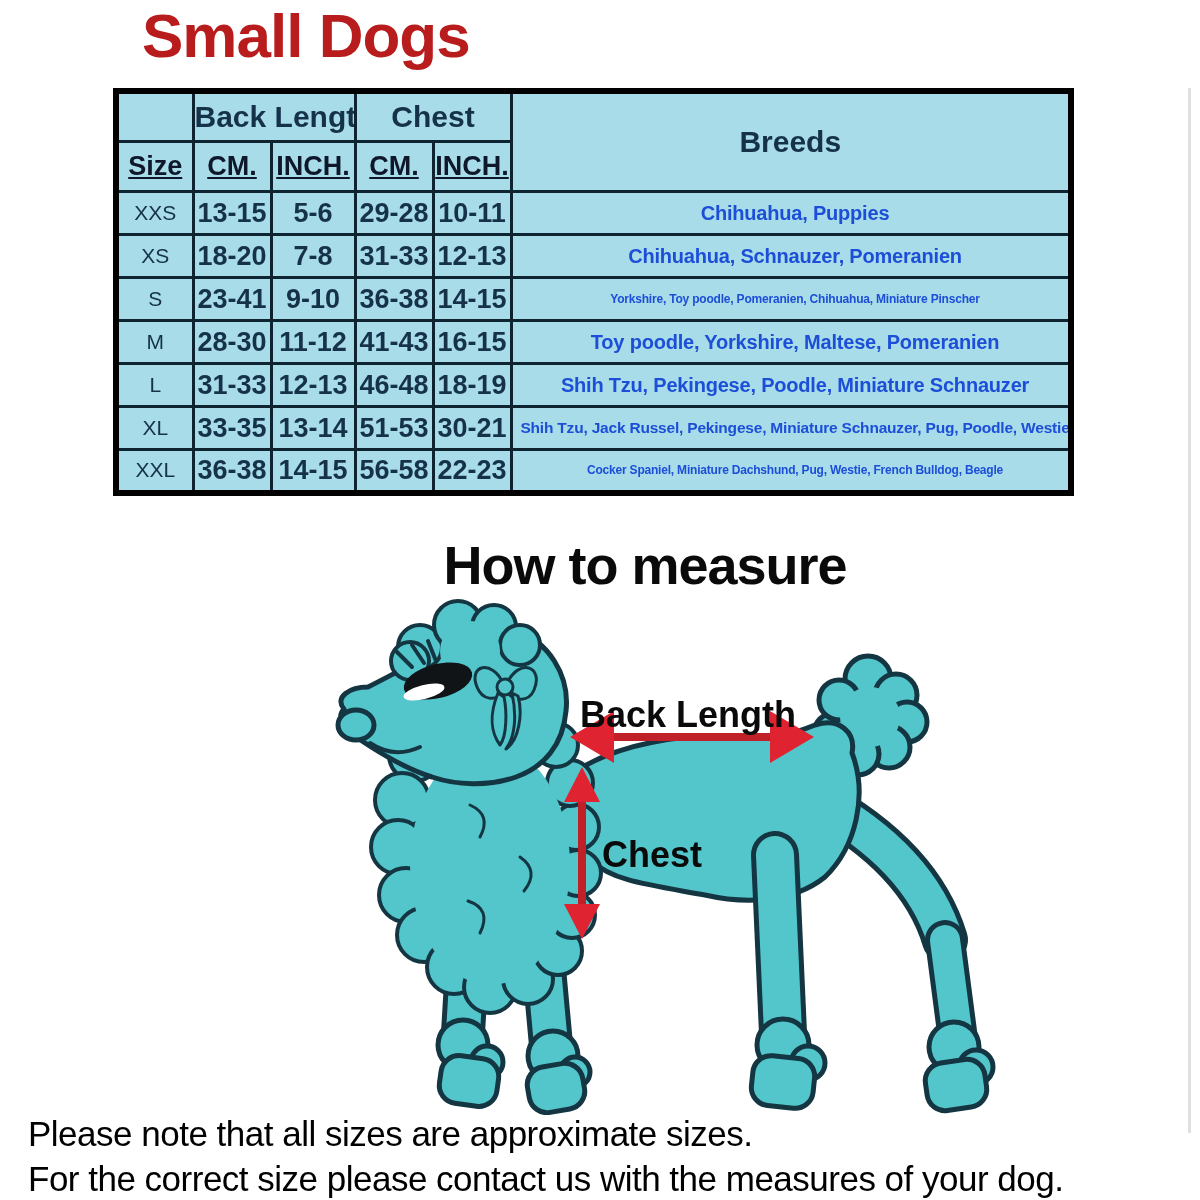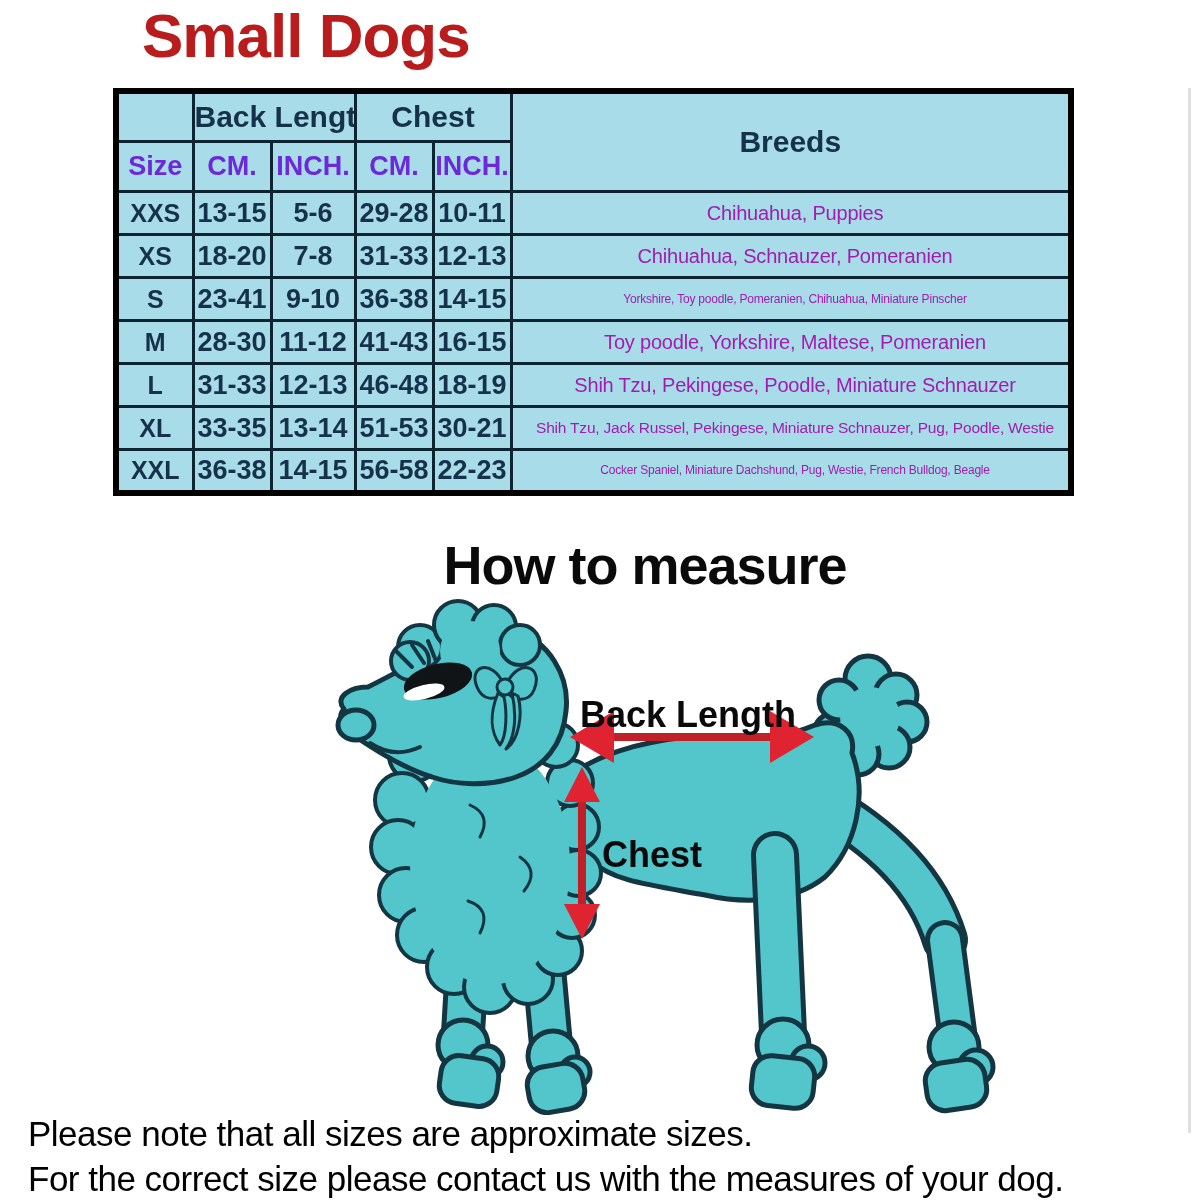--- a/index.html
+++ b/index.html
@@ -16,28 +16,28 @@
   table.size-table{
     border-collapse:collapse;table-layout:fixed;width:960px;
     background:#a7dce8;border:6px solid #000;
   }
   table.size-table th, table.size-table td{
     border:3px solid #0e2430;padding:0;margin:0;
     color:#16324a;text-align:center;vertical-align:middle;
     overflow:hidden;white-space:nowrap;
   }
   tr.hdr1 th{height:46px;font-size:30px;font-weight:700;}
-  tr.hdr2 th{height:47px;font-size:27px;font-weight:700;color:#6d28d9;}
+  tr.hdr2 th{height:47px;font-size:27px;font-weight:700;color:#0f172a;text-decoration:underline;}
   th.breeds-hdr{font-size:34px;font-weight:700;color:#152c40;}
   tr.data-row{height:43px;}
-  td.size-cell{font-size:25px;font-weight:700;}
+  td.size-cell{font-size:21px;font-weight:400;}
   td.num-cell{font-size:27px;font-weight:700;}
   td.breeds-cell{text-align:left;}
   td.breeds-cell .fit{
-    font-size:20px;font-weight:400;color:#a21caf;padding-left:5px;
+    font-size:20px;font-weight:700;color:#1d4ed8;padding-left:5px;
     letter-spacing:-0.2px;white-space:nowrap;overflow:hidden;width:555px;
   }
   .how-heading{
     position:absolute;left:0;top:534px;width:1290px;text-align:center;
     font-size:54px;font-weight:900;letter-spacing:-1px;color:#0a0a0a;
   }
   .dog-area{position:absolute;left:320px;top:595px;width:800px;height:520px;}
   .notes{
     position:absolute;left:28px;top:1112px;width:1160px;
     font-size:35px;font-weight:400;letter-spacing:-0.5px;color:#000;line-height:1.28;

